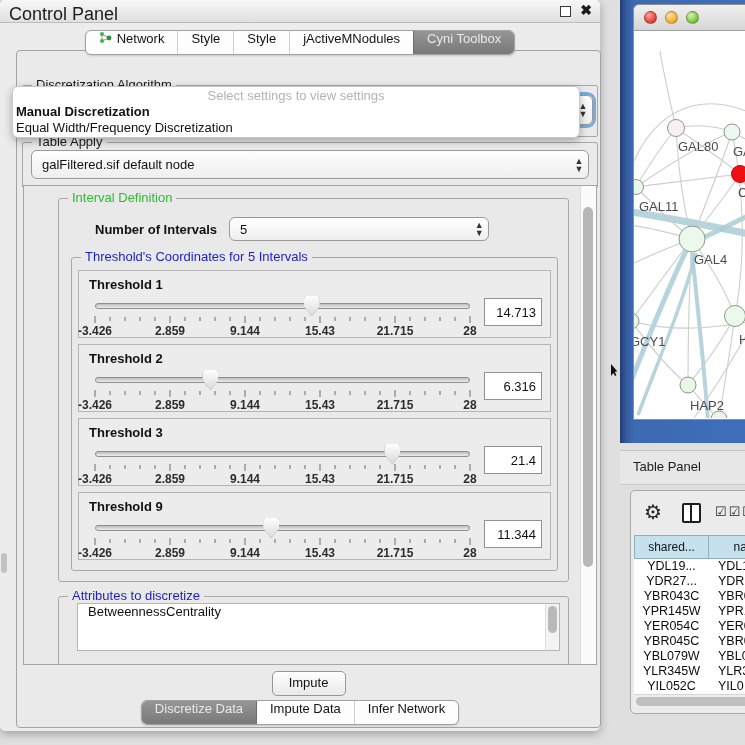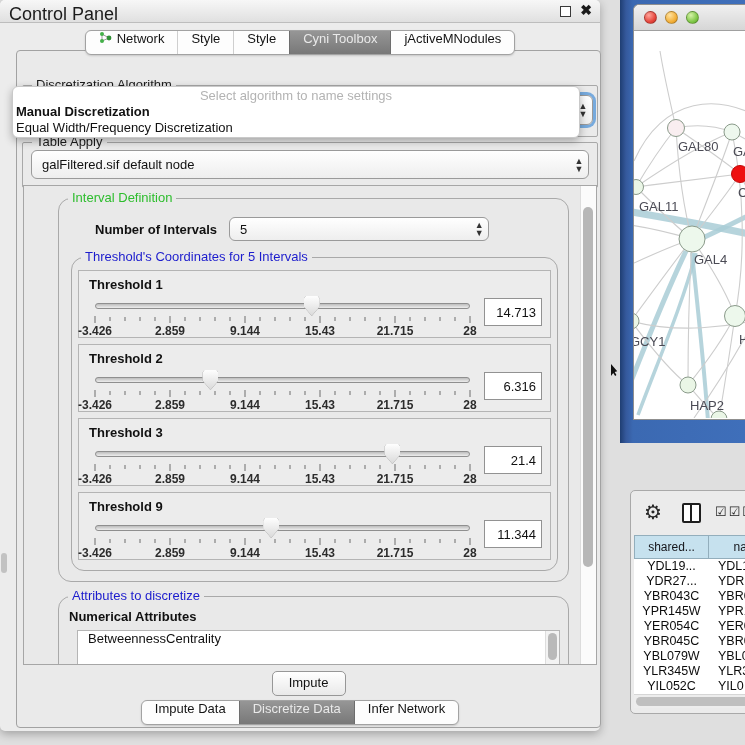--- a/index.html
+++ b/index.html
@@ -38,21 +38,21 @@
   .combo .arrows{width:18px;text-align:center;font-size:9px;line-height:8px;color:#333;}
   .combo.focused{box-shadow:0 0 0 3px #77aadd;}
   .c-algo{left:8px;right:4px;top:9px;height:28px;}
   .c-table{left:8px;right:8px;top:7px;height:27px;}
   
   .scrollarea{position:absolute;left:6px;top:134px;width:572px;height:478px;border:1px solid #a6a6a6;
     background:#e9e9e9;overflow:hidden;}
   .vscroll{position:absolute;right:0;top:0;bottom:0;width:15px;background:#fbfbfb;border-left:1px solid #dcdcdc;}
   .vscroll .vthumb{position:absolute;left:2px;width:10px;top:21px;height:360px;background:#b7b7b7;border-radius:5px;}
   .scrollcontent{position:absolute;left:0;top:0;right:15px;bottom:0;}
-  .fieldset{position:relative;border:1px solid #a9a9a9;border-radius:13px;background:#e9e9e9;}
+  .fieldset{position:relative;border:1px solid #a9a9a9;border-radius:3px;background:#e9e9e9;}
   .fieldset>.legend{background:#e9e9e9;}
   .legend.green{color:#2dbd2d;}
   .legend.blue{color:#1c1ccd;}
   .fs-interval{margin:12px 12px 0 34px;padding:6px 8px 8px;}
   .noi-row{display:flex;align-items:center;gap:12px;margin:12px 0 8px 28px;}
   .noi-label{font-weight:bold;font-size:13px;}
   .noi-combo{position:relative;width:258px;height:22px;}
   .fs-thresh{margin:16px 2px 2px 4px;padding:12px 6px 4px;}
   .tbox{border:1px solid #b4b4b4;background:#ececec;margin-bottom:6px;padding:5px 8px 2px;height:59px;}
   .tlabel{font-weight:bold;font-size:13px;margin:1px 0 2px 2px;}
@@ -149,25 +149,25 @@
             <circle cx="10" cy="7" r="2.4" fill="#2f8f35"></circle>
           </svg>
           <span>Network</span>
         </div>
         <div class="tab">
             <span>Style</span>
           </div>
         <div class="tab">
             <span>Style</span>
           </div>
+        <div class="tab">
+            <span>jActiveMNodules</span>
+          </div>
         <div class="tab sel">
             <span>Cyni Toolbox</span>
-          </div>
-        <div class="tab">
-            <span>jActiveMNodules</span>
           </div>
       </div>
     </div>
 
     <div class="cp-main">
 
       <div class="group g-algo">
         <span class="legend">Discretization Algorithm</span>
         <div class="combo focused c-algo">
           <span class="val"></span>
@@ -394,57 +394,56 @@
                   </div>
                   <div class="tvalue">11.344</div>
                 </div>
               </div>
 
             </div>
           </div>
 
           <div class="fieldset fs-attr">
             <span class="legend blue">Attributes to discretize</span>
-            <div class="numattr">Numerical Attributes</div>
             <div class="listbox">
                 <div class="litem">BetweennessCentrality</div>
                 <div class="lscroll">
                   <div class="vthumb"></div>
                 </div>
             </div>
           </div>
 
         </div>
         <div class="vscroll">
             <div class="vthumb"></div>
           </div>
       </div>
 
       <div class="applybtn">Impute</div>
     </div>
 
     <div class="tabrow bottom">
       <div class="tabgroup">
+        <div class="tab sel">
+            <span>Discretize Data</span>
+          </div>
         <div class="tab">
             <span>Impute Data</span>
           </div>
-        <div class="tab sel">
-            <span>Discretize Data</span>
-          </div>
         <div class="tab">
             <span>Infer Network</span>
           </div>
       </div>
     </div>
 
     <div class="cp-left-thumb"></div>
   </div>
 
   <div class="popup">
-    <div class="hint">Select algorithm to name settings</div>
+    <div class="hint">Select settings to view settings</div>
     <div class="opt bold">Manual Discretization</div>
     <div class="opt">Equal Width/Frequency Discretization</div>
   </div>
 
   <div class="netframe">
     <div class="netwin">
       <div class="nettitle">
         <span class="light red"></span>
         <span class="light yellow"></span>
         <span class="light green"></span>
@@ -502,20 +501,23 @@
               <text x="105" y="313" font-size="13" fill="#4b4b55">H</text>
               <circle cx="54" cy="354" r="8" fill="#eaf6e6" stroke="#8a9a8a" stroke-width="1"></circle>
               <text x="56" y="379" font-size="13" fill="#4b4b55">HAP2</text>
               <circle cx="85" cy="388" r="8" fill="#eaf6e6" stroke="#8a9a8a" stroke-width="1"></circle>
             </g>
         </svg>
       </div>
     </div>
   </div>
 
+  <div class="tp-header">
+    <span class="t">Table Panel</span>
+  </div>
 
   <div class="tp-win">
     <div class="tp-toolbar">
       <span class="gear">⚙</span>
       <span class="splitico"></span>
       <span class="checks">☑☑☑</span>
     </div>
     <div class="tp-table">
       <div class="tp-headrow">
         <div class="tp-hcell c1">shared...</div>

